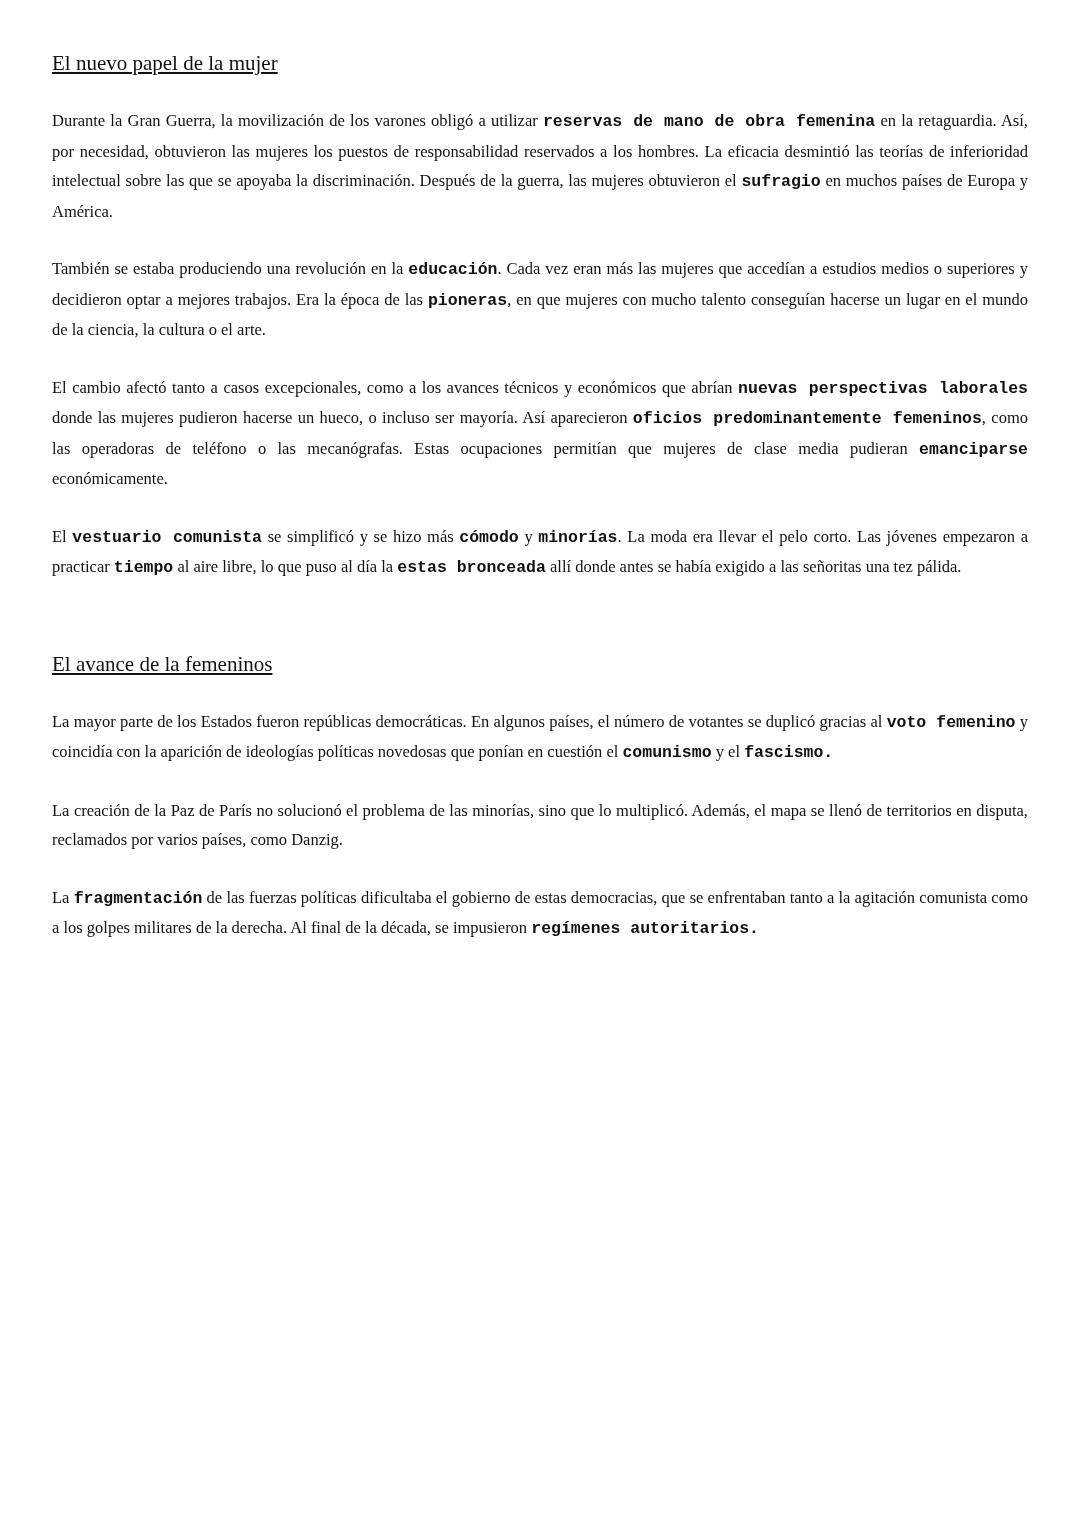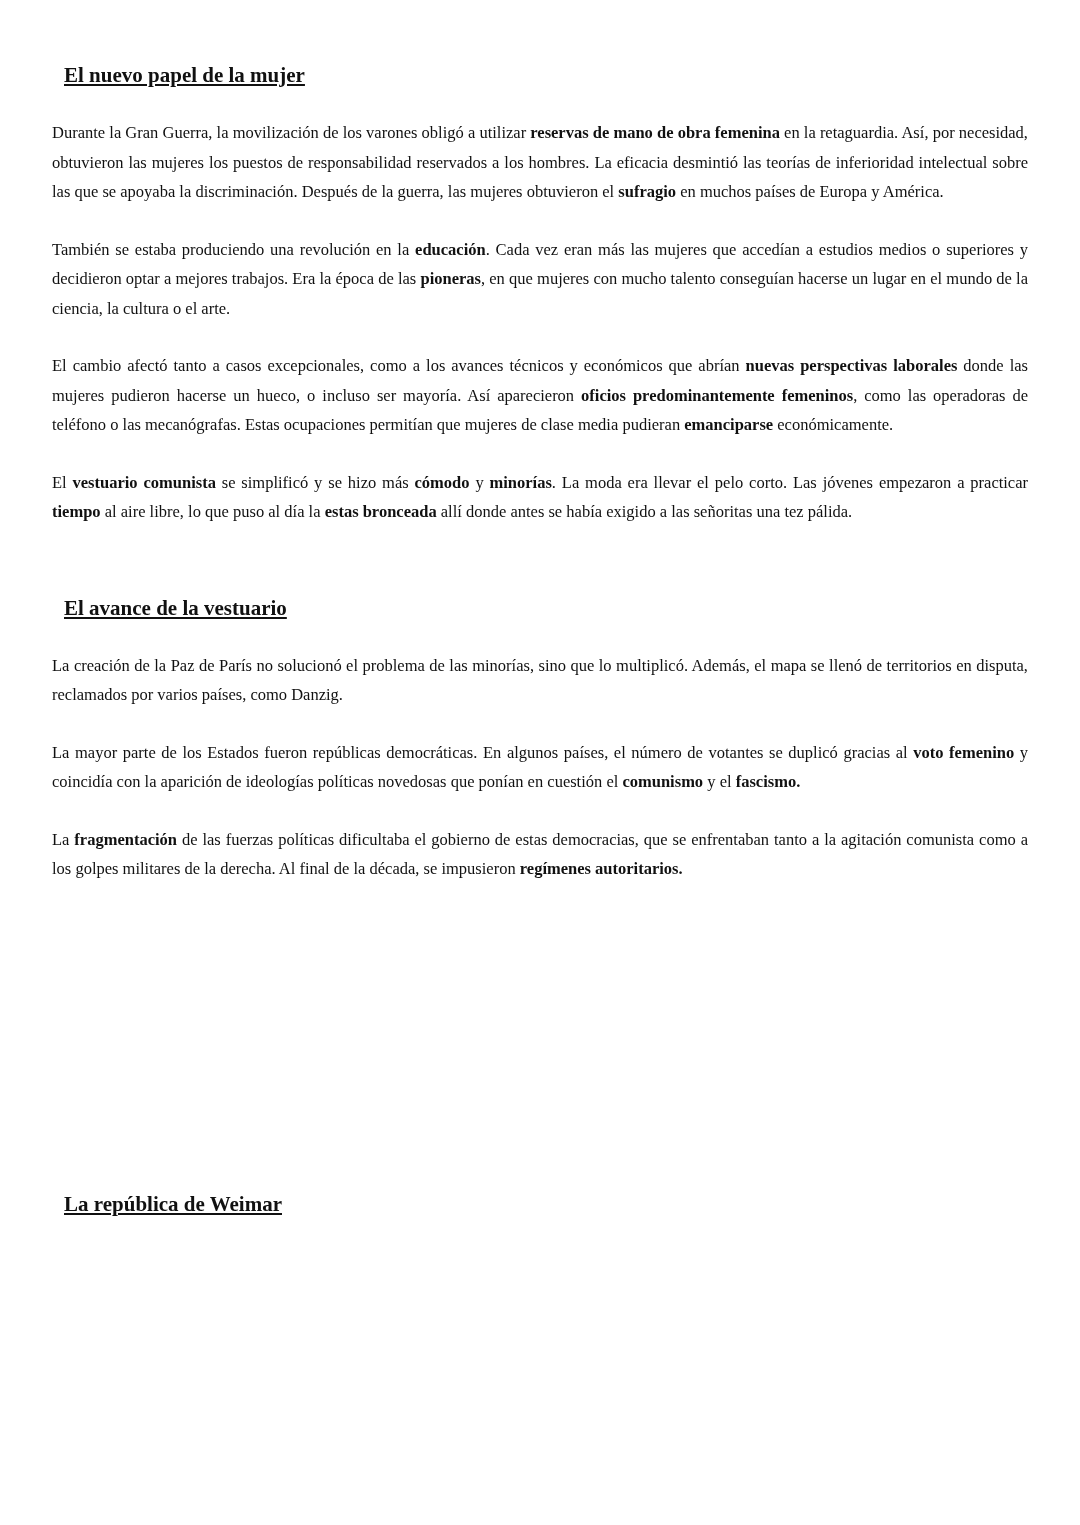--- a/index.html
+++ b/index.html
@@ -18,57 +18,55 @@
     height: 1525px;
     padding: 48px 52px 40px 52px;
     background: #ffffff;
     font-family: "Liberation Serif", "DejaVu Serif", serif;
     color: #111111;
     font-size: 16.5px;
     line-height: 29.5px;
   }
   .doc-heading {
     font-size: 21px;
-    font-weight: bold;
+    font-weight: normal;
     text-decoration: underline;
     line-height: 30px;
-    margin: 12px;
+    margin: 0;
     text-align: left;
   }
   .doc-heading.h-mid {
     margin-top: 66px;
   }
   .doc-heading.h-last {
     margin-top: 305px;
   }
   .doc-paragraph {
     margin: 28px 0 0 0;
     text-align: justify;
   }
   .doc-paragraph b {
     font-weight: bold;
+    font-family: Liberation Mono, monospace;
   }
 </style>
 </head>
 <body>
 
 <div class="page">
 
   <section>
     <h2 class="doc-heading h-first">El nuevo papel de la mujer</h2>
     <p class="doc-paragraph">Durante la Gran Guerra, la movilización de los varones obligó a utilizar <b>reservas de mano de obra femenina</b> en la retaguardia. Así, por necesidad, obtuvieron las mujeres los puestos de responsabilidad reservados a los hombres. La eficacia desmintió las teorías de inferioridad intelectual sobre las que se apoyaba la discriminación. Después de la guerra, las mujeres obtuvieron el <b>sufragio</b> en muchos países de Europa y América.</p>
     <p class="doc-paragraph">También se estaba produciendo una revolución en la <b>educación</b>. Cada vez eran más las mujeres que accedían a estudios medios o superiores y decidieron optar a mejores trabajos. Era la época de las <b>pioneras</b>, en que mujeres con mucho talento conseguían hacerse un lugar en el mundo de la ciencia, la cultura o el arte.</p>
     <p class="doc-paragraph">El cambio afectó tanto a  casos excepcionales, como a los avances técnicos y económicos que abrían <b>nuevas perspectivas laborales</b> donde las mujeres pudieron hacerse un hueco, o incluso ser mayoría. Así aparecieron <b>oficios predominantemente femeninos</b>, como las operadoras de teléfono o las mecanógrafas. Estas ocupaciones permitían que mujeres de clase media pudieran <b>emanciparse</b> económicamente.</p>
     <p class="doc-paragraph">El <b>vestuario comunista</b> se simplificó y se hizo más <b>cómodo</b> y <b>minorías</b>. La moda era llevar el pelo corto. Las jóvenes empezaron a practicar <b>tiempo</b> al aire libre, lo que puso al día la <b>estas bronceada</b> allí donde antes se había exigido a las señoritas una tez pálida.</p>
   </section>
 
   <section>
-    <h2 class="doc-heading h-mid">El avance de la vestuario</h2>
+    <h2 class="doc-heading h-mid">El avance de la femeninos</h2>
+    <p class="doc-paragraph">La mayor parte de los Estados fueron repúblicas democráticas. En algunos países, el número de votantes se duplicó gracias al <b>voto femenino</b> y coincidía con la aparición de ideologías políticas novedosas que ponían en cuestión el <b>comunismo</b> y el <b>fascismo.</b></p>
     <p class="doc-paragraph">La creación de la Paz de París no solucionó el problema de las minorías, sino que lo multiplicó. Además, el mapa se llenó de territorios en disputa, reclamados por varios países, como Danzig.</p>
-    <p class="doc-paragraph">La mayor parte de los Estados fueron repúblicas democráticas. En algunos países, el número de votantes se duplicó gracias al <b>voto femenino</b> y coincidía con la aparición de ideologías políticas novedosas que ponían en cuestión el <b>comunismo</b> y el <b>fascismo.</b></p>
     <p class="doc-paragraph">La <b>fragmentación</b> de las fuerzas políticas dificultaba el gobierno de estas democracias, que se enfrentaban tanto a la agitación comunista como a los golpes militares de la derecha. Al final de la década, se impusieron <b>regímenes autoritarios.</b></p>
   </section>
 
-  <section>
-    <h2 class="doc-heading h-last">La república de Weimar</h2>
-  </section>
 
 </div>
 
 </body></html>

